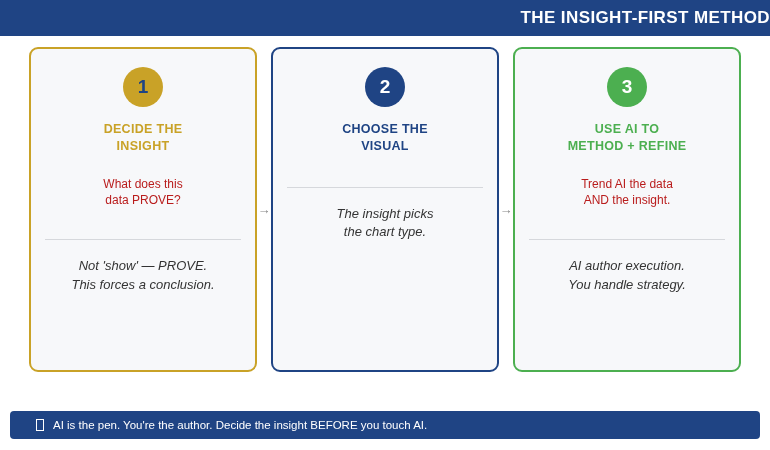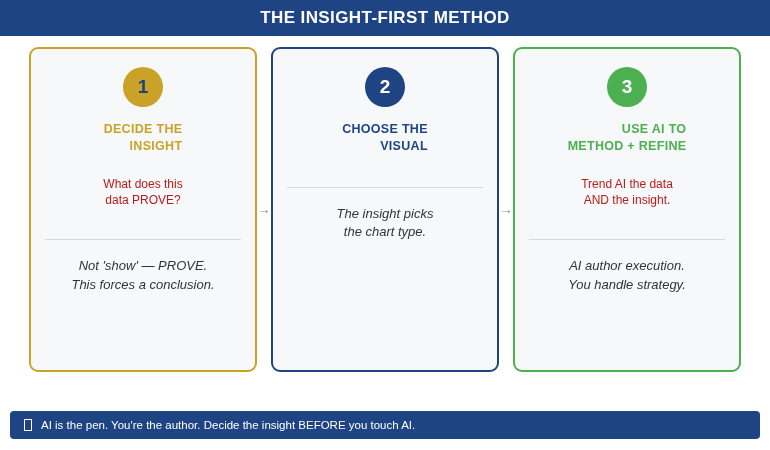--- a/index.html
+++ b/index.html
@@ -22,21 +22,21 @@
   
   .header-bar {
     position: absolute;
     left: 0;
     top: 0;
     width: 770px;
     height: 36px;
     background: #1F4484;
     display: flex;
     align-items: center;
-    justify-content: center;
+    justify-content: flex-end;
   }
   .header-title {
     color: #ffffff;
     font-size: 17px;
     font-weight: bold;
     letter-spacing: 0.4px;
     font-family: "Liberation Sans", sans-serif;
   }
 
   
@@ -79,21 +79,21 @@
   }
   .badge.gold  { background: #C9A227; color: #1F4484; }
   .badge.blue  { background: #1F4484; color: #ffffff; }
   .badge.green { background: #4CAF50; color: #ffffff; }
 
   .card-title {
     margin-top: 14px;
     font-size: 12.5px;
     font-weight: bold;
     line-height: 1.38;
-    text-align: right;
+    text-align: center;
     letter-spacing: 0.3px;
     white-space: pre-line;
   }
   .card-title.gold  { color: #C9A227; }
   .card-title.blue  { color: #1F4484; }
   .card-title.green { color: #4CAF50; }
 
   .card-body {
     margin-top: 20px;
     font-size: 12px;
@@ -135,21 +135,21 @@
   .footer-bar {
     position: absolute;
     left: 10px;
     top: 411px;
     width: 750px;
     height: 28px;
     background: #1F4484;
     border-radius: 4px;
     display: flex;
     align-items: center;
-    padding-left: 14px;
+    padding-left: 26px;
     box-sizing: border-box;
   }
   .footer-icon {
     color: #ffffff;
     font-size: 11px;
     line-height: 1;
     display: inline-block;
     width: 8px;
     height: 12px;
     border: 1px solid #ffffff;

